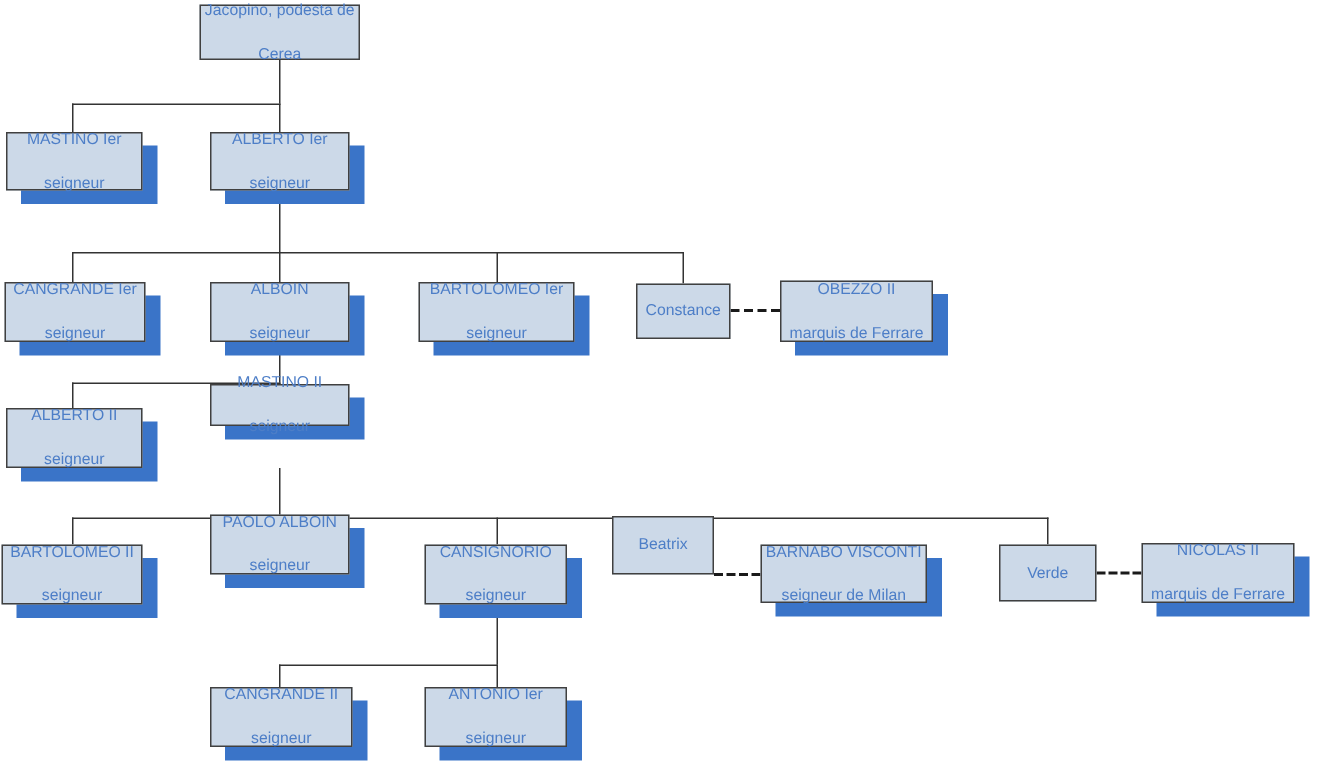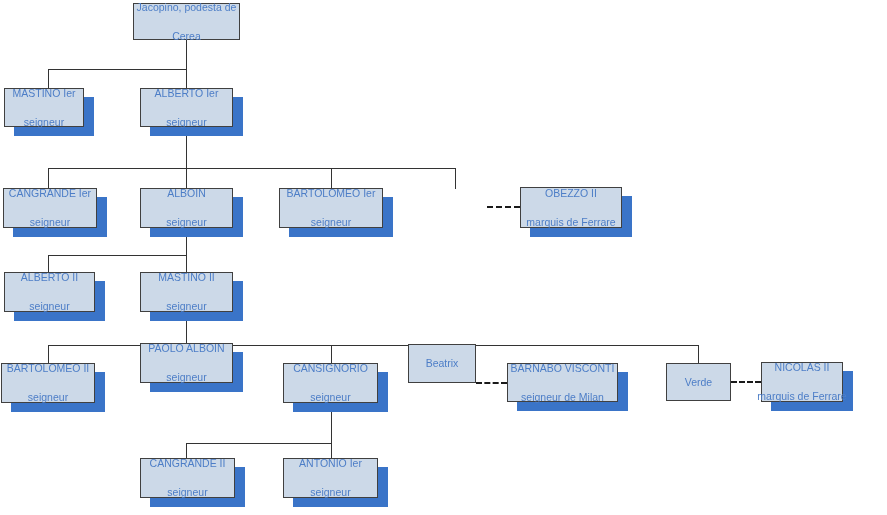--- a/index.html
+++ b/index.html
@@ -55,51 +55,54 @@
 </head>
 <body>
 
 <div id="canvas">
 
   <div class="node" style="left:133px;top:3px;width:107px;height:37px">
     <span>Jacopino, podesta de</span>
     <span>Cerea</span>
   </div>
 
-  <div class="node shadowed" style="left:4px;top:88px;width:80px;height:39px">
+  <div class="node shadowed" style="left:4px;top:88px;width:91px;height:39px">
     <span>MASTINO Ier</span>
     <span>seigneur</span>
   </div>
   <div class="node shadowed" style="left:140px;top:88px;width:93px;height:39px">
     <span>ALBERTO Ier</span>
     <span>seigneur</span>
   </div>
 
   <div class="node shadowed" style="left:3px;top:188px;width:94px;height:40px">
     <span>CANGRANDE Ier</span>
     <span>seigneur</span>
   </div>
   <div class="node shadowed" style="left:140px;top:188px;width:93px;height:40px">
     <span>ALBOIN</span>
     <span>seigneur</span>
   </div>
   <div class="node shadowed" style="left:279px;top:188px;width:104px;height:40px">
     <span>BARTOLOMEO Ier</span>
     <span>seigneur</span>
   </div>
+  <div class="node" style="left:424px;top:189px;width:63px;height:37px">
+    <span>Constance</span>
+  </div>
   <div class="node shadowed" style="left:520px;top:187px;width:102px;height:41px">
     <span>OBEZZO II</span>
     <span>marquis de Ferrare</span>
   </div>
 
   <div class="node shadowed" style="left:4px;top:272px;width:91px;height:40px">
     <span>ALBERTO II</span>
     <span>seigneur</span>
   </div>
-  <div class="node shadowed" style="left:140px;top:272px;width:93px;height:40px">
+  <div class="node shadowed" style="left:140px;top:256px;width:93px;height:28px">
     <span>MASTINO II</span>
     <span>seigneur</span>
   </div>
 
   <div class="node shadowed" style="left:1px;top:363px;width:94px;height:40px">
     <span>BARTOLOMEO II</span>
     <span>seigneur</span>
   </div>
   <div class="node shadowed" style="left:140px;top:343px;width:93px;height:40px">
     <span>PAOLO ALBOIN</span>
@@ -112,21 +115,21 @@
   <div class="node" style="left:408px;top:344px;width:68px;height:39px">
     <span>Beatrix</span>
   </div>
   <div class="node shadowed" style="left:507px;top:363px;width:111px;height:39px">
     <span>BARNABO VISCONTI</span>
     <span>seigneur de Milan</span>
   </div>
   <div class="node" style="left:666px;top:363px;width:65px;height:38px">
     <span>Verde</span>
   </div>
-  <div class="node shadowed" style="left:761px;top:362px;width:82px;height:40px">
+  <div class="node shadowed" style="left:761px;top:362px;width:102px;height:40px">
     <span>NICOLAS II</span>
     <span>marquis de Ferrare</span>
   </div>
 
   <div class="node shadowed" style="left:140px;top:458px;width:95px;height:40px">
     <span>CANGRANDE II</span>
     <span>seigneur</span>
   </div>
   <div class="node shadowed" style="left:283px;top:458px;width:95px;height:40px">
     <span>ANTONIO Ier</span>

